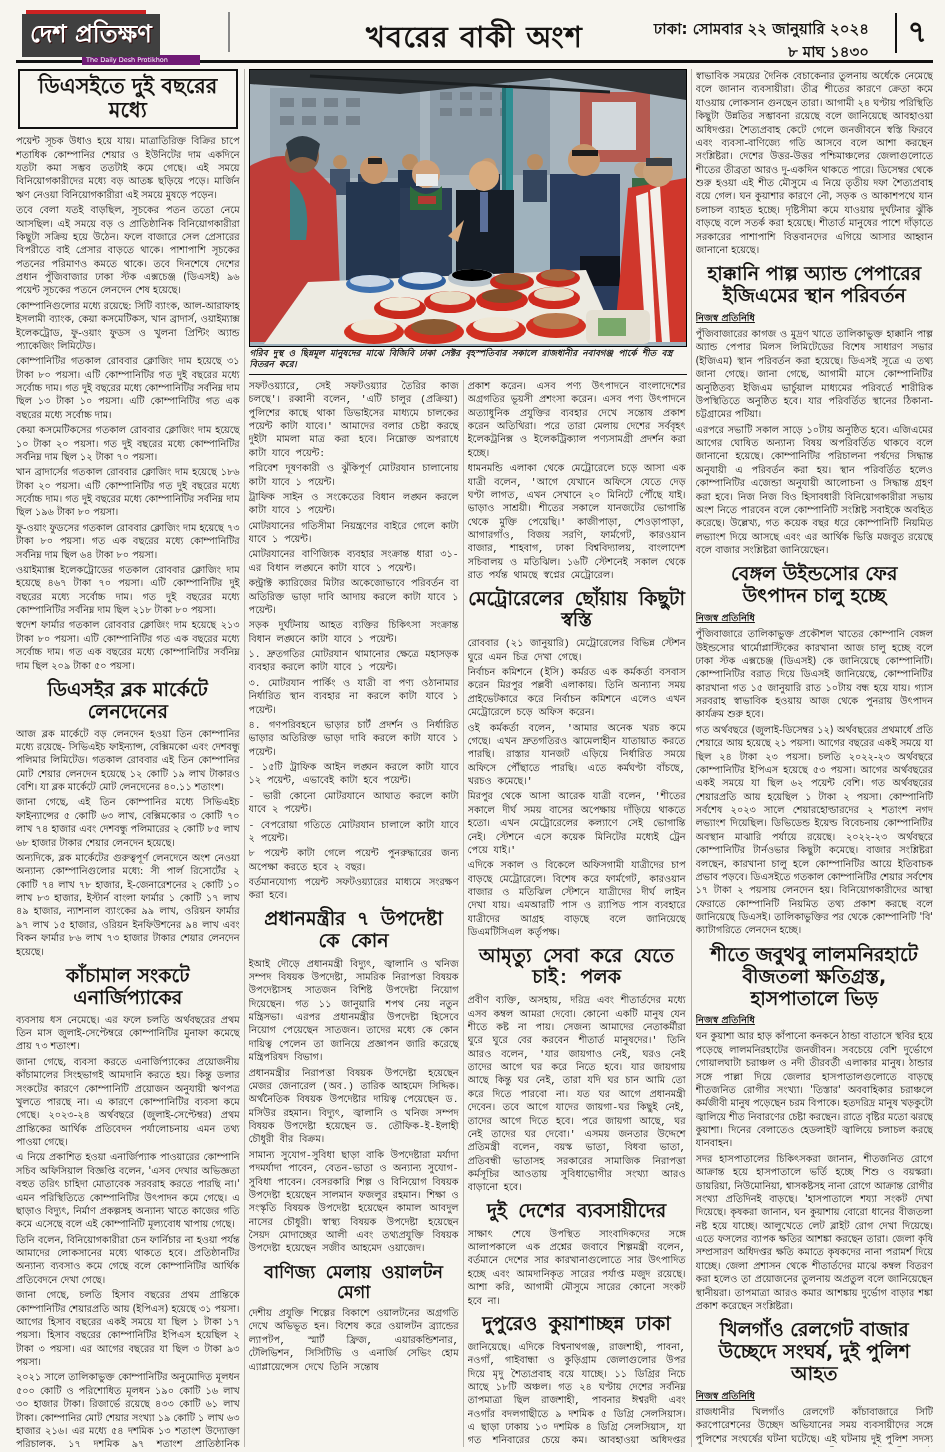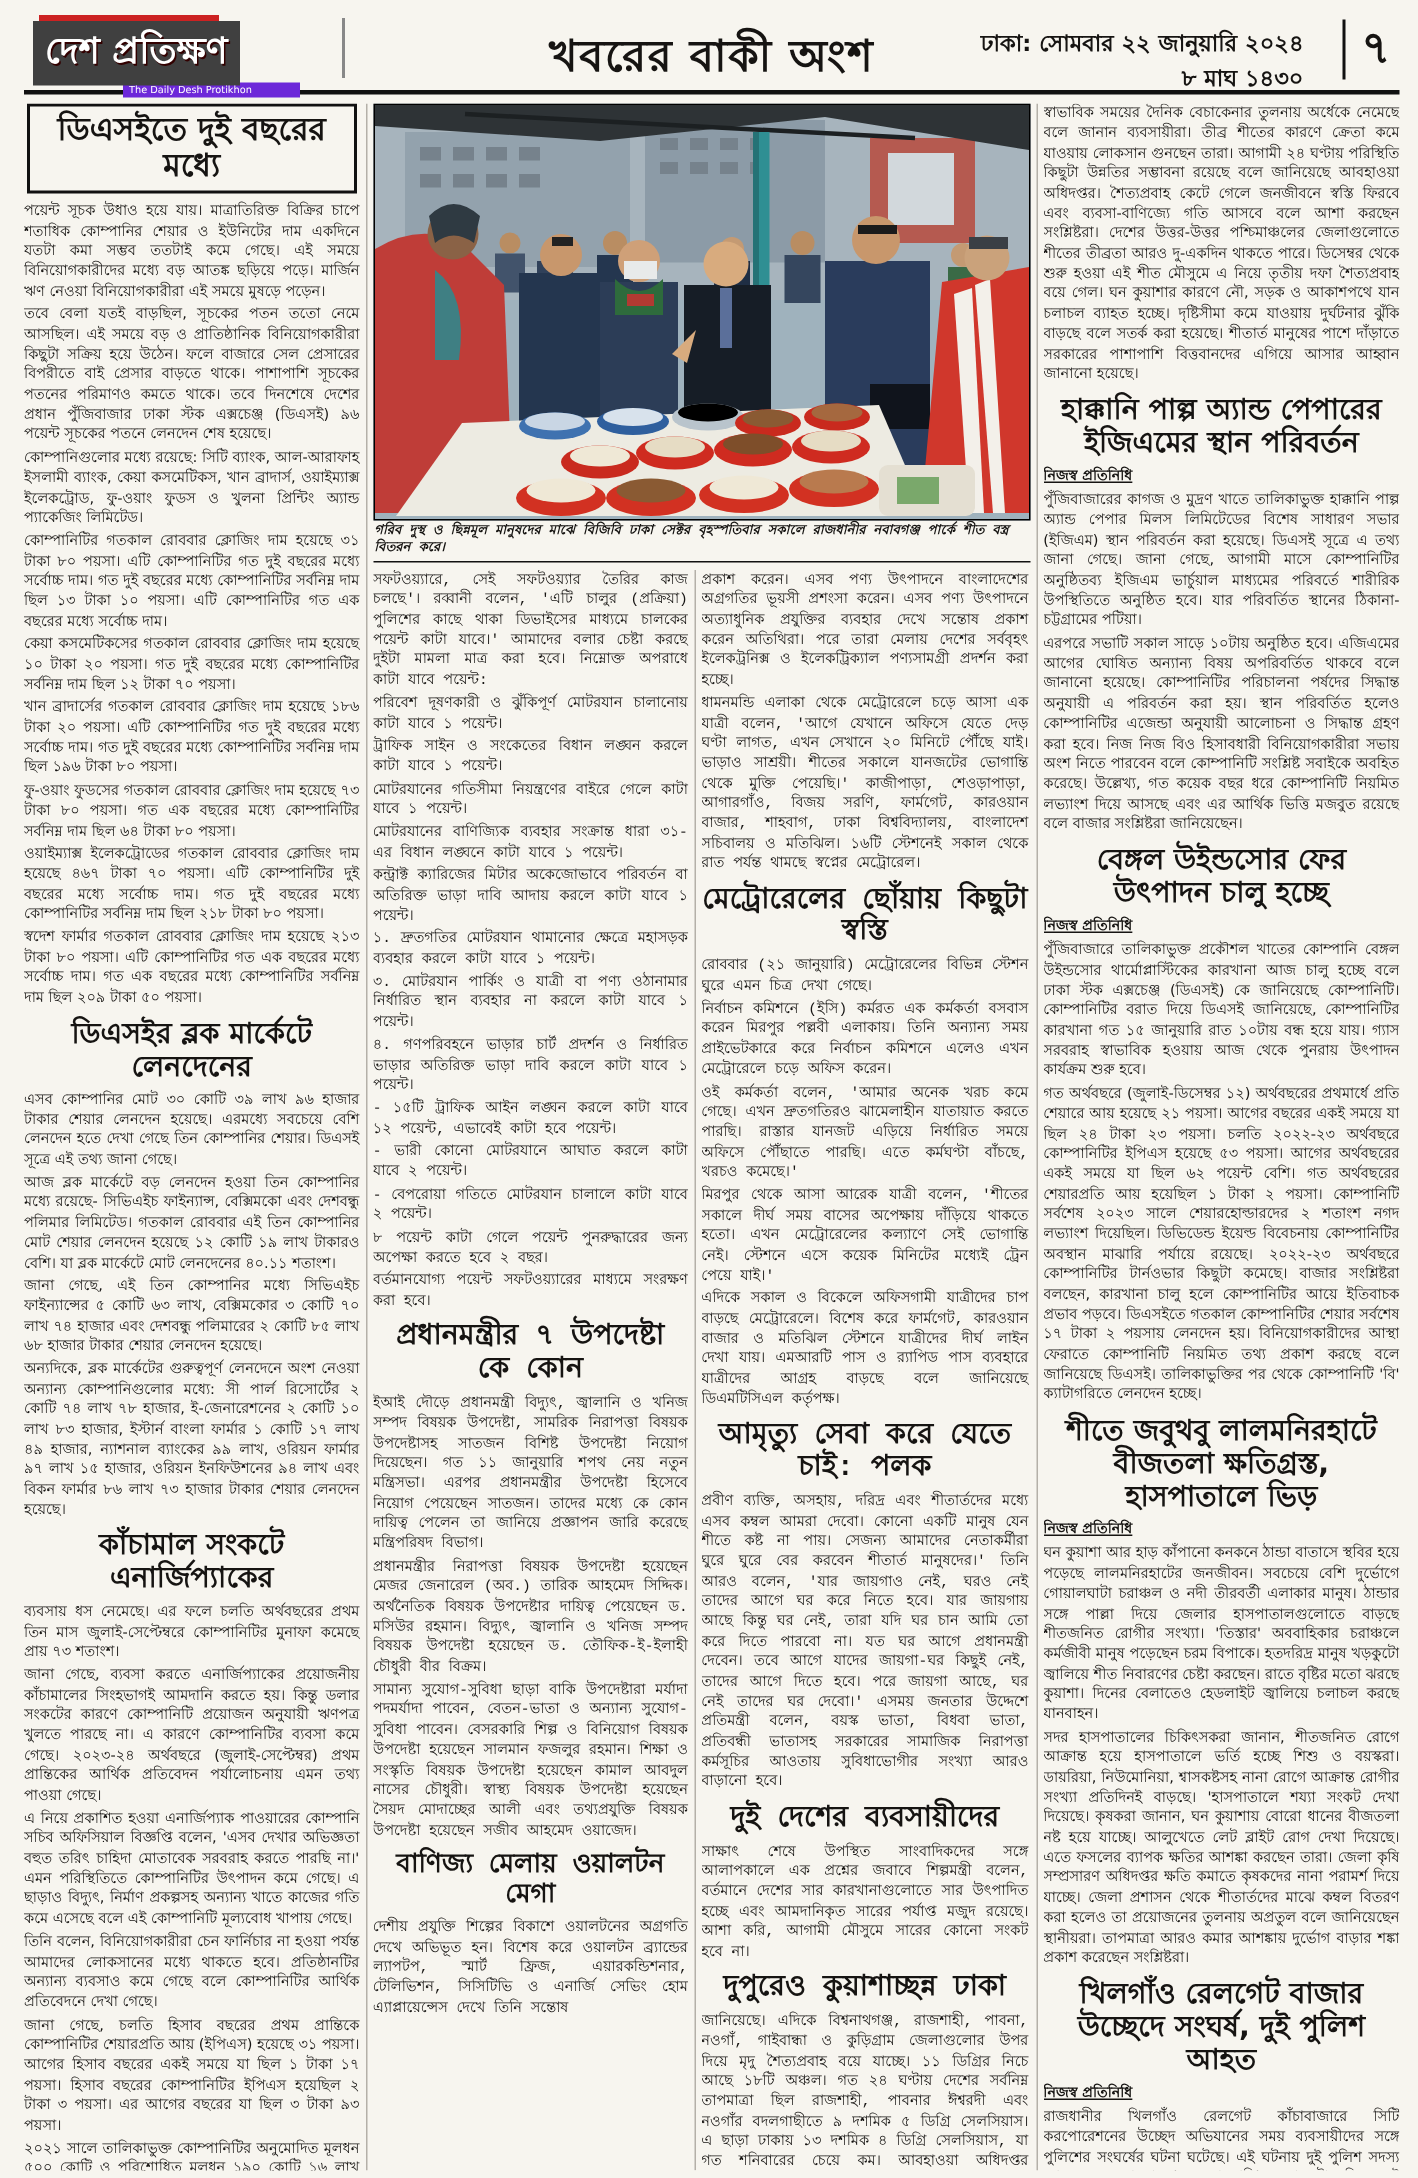--- a/index.html
+++ b/index.html
@@ -6,21 +6,21 @@
   body{width:945px;height:1452px;background:#f7f5ef;overflow:hidden;
        font-family:"DejaVu Sans","Liberation Sans",sans-serif;color:#161412;}
   .page{position:relative;width:945px;height:1452px;box-sizing:border-box;padding:6px 12px 4px 16px;}
 
   
   .masthead{position:relative;height:52px;}
   .logo{position:absolute;left:6px;top:4px;width:200px;}
   .logo-kicker{height:4px;width:120px;background:#c22; margin-left:4px;}
   .logo-main{display:inline-block;background:#404040;color:#fff;font-weight:bold;font-size:24px;
              padding:1px 8px 2px;letter-spacing:0;text-shadow:1px 1px 0 #320000;}
-  .logo-tag{background:#6d28d9;color:#fff;font-size:6.5px;padding:1px 4px;width:110px;margin-left:60px;margin-top:-2px;}
+  .logo-tag{background:#701a75;color:#fff;font-size:6.5px;padding:1px 4px;width:110px;margin-left:60px;margin-top:-2px;}
   .logo-bar{position:absolute;left:212px;top:6px;width:2px;height:40px;background:#888;}
   .section-title{position:absolute;left:0;right:0;top:8px;text-align:center;
                  font-size:29px;font-weight:bold;letter-spacing:1px;}
   .dateblock{position:absolute;right:64px;top:12px;text-align:right;font-size:15px;line-height:1.5;font-weight:bold;}
   .pageno-wrap{position:absolute;right:6px;top:4px;height:46px;display:flex;align-items:center;}
   .pageno-rule{width:2px;height:40px;background:#111;margin-right:10px;}
   .pageno{font-size:30px;font-weight:bold;}
   .head-rule{border-top:3px solid #111;margin:2px 0 6px;}
 
   
@@ -81,21 +81,20 @@
           <p>কোম্পানিগুলোর মধ্যে রয়েছে: সিটি ব্যাংক, আল-আরাফাহ ইসলামী ব্যাংক, কেয়া কসমেটিকস, খান ব্রাদার্স, ওয়াইম্যাক্স ইলেকট্রোড, ফু-ওয়াং ফুডস ও খুলনা প্রিন্টিং অ্যান্ড প্যাকেজিং লিমিটেড।</p>
           <p>কোম্পানিটির গতকাল রোববার ক্লোজিং দাম হয়েছে ৩১ টাকা ৮০ পয়সা। এটি কোম্পানিটির গত দুই বছরের মধ্যে সর্বোচ্চ দাম। গত দুই বছরের মধ্যে কোম্পানিটির সর্বনিম্ন দাম ছিল ১৩ টাকা ১০ পয়সা। এটি কোম্পানিটির গত এক বছরের মধ্যে সর্বোচ্চ দাম।</p>
           <p>কেয়া কসমেটিকসের গতকাল রোববার ক্লোজিং দাম হয়েছে ১০ টাকা ২০ পয়সা। গত দুই বছরের মধ্যে কোম্পানিটির সর্বনিম্ন দাম ছিল ১২ টাকা ৭০ পয়সা।</p>
           <p>খান ব্রাদার্সের গতকাল রোববার ক্লোজিং দাম হয়েছে ১৮৬ টাকা ২০ পয়সা। এটি কোম্পানিটির গত দুই বছরের মধ্যে সর্বোচ্চ দাম। গত দুই বছরের মধ্যে কোম্পানিটির সর্বনিম্ন দাম ছিল ১৯৬ টাকা ৮০ পয়সা।</p>
           <p>ফু-ওয়াং ফুডসের গতকাল রোববার ক্লোজিং দাম হয়েছে ৭৩ টাকা ৮০ পয়সা। গত এক বছরের মধ্যে কোম্পানিটির সর্বনিম্ন দাম ছিল ৬৪ টাকা ৮০ পয়সা।</p>
           <p>ওয়াইম্যাক্স ইলেকট্রোডের গতকাল রোববার ক্লোজিং দাম হয়েছে ৪৬৭ টাকা ৭০ পয়সা। এটি কোম্পানিটির দুই বছরের মধ্যে সর্বোচ্চ দাম। গত দুই বছরের মধ্যে কোম্পানিটির সর্বনিম্ন দাম ছিল ২১৮ টাকা ৮০ পয়সা।</p>
           <p>স্বদেশ ফার্মার গতকাল রোববার ক্লোজিং দাম হয়েছে ২১৩ টাকা ৮০ পয়সা। এটি কোম্পানিটির গত এক বছরের মধ্যে সর্বোচ্চ দাম। গত এক বছরের মধ্যে কোম্পানিটির সর্বনিম্ন দাম ছিল ২০৯ টাকা ৫০ পয়সা।</p>
         </div>
       <div class="subhead">ডিএসইর ব্লক মার্কেটে লেনদেনের</div>
       <div>
-          <p>এসব কোম্পানির মোট ৩০ কোটি ৩৯ লাখ ৯৬ হাজার টাকার শেয়ার লেনদেন হয়েছে। এরমধ্যে সবচেয়ে বেশি লেনদেন হতে দেখা গেছে তিন কোম্পানির শেয়ার। ডিএসই সূত্রে এই তথ্য জানা গেছে।</p>
           <p>আজ ব্লক মার্কেটে বড় লেনদেন হওয়া তিন কোম্পানির মধ্যে রয়েছে- সিভিএইচ ফাইন্যান্স, বেক্সিমকো এবং দেশবন্ধু পলিমার লিমিটেড। গতকাল রোববার এই তিন কোম্পানির মোট শেয়ার লেনদেন হয়েছে ১২ কোটি ১৯ লাখ টাকারও বেশি। যা ব্লক মার্কেটে মোট লেনদেনের ৪০.১১ শতাংশ।</p>
           <p>জানা গেছে, এই তিন কোম্পানির মধ্যে সিভিএইচ ফাইন্যান্সের ৫ কোটি ৬৩ লাখ, বেক্সিমকোর ৩ কোটি ৭০ লাখ ৭৪ হাজার এবং দেশবন্ধু পলিমারের ২ কোটি ৮৫ লাখ ৬৮ হাজার টাকার শেয়ার লেনদেন হয়েছে।</p>
           <p>অন্যদিকে, ব্লক মার্কেটের গুরুত্বপূর্ণ লেনদেনে অংশ নেওয়া অন্যান্য কোম্পানিগুলোর মধ্যে: সী পার্ল রিসোর্টের ২ কোটি ৭৪ লাখ ৭৮ হাজার, ই-জেনারেশনের ২ কোটি ১০ লাখ ৮৩ হাজার, ইস্টার্ন বাংলা ফার্মার ১ কোটি ১৭ লাখ ৪৯ হাজার, ন্যাশনাল ব্যাংকের ৯৯ লাখ, ওরিয়ন ফার্মার ৯৭ লাখ ১৫ হাজার, ওরিয়ন ইনফিউশনের ৯৪ লাখ এবং বিকন ফার্মার ৮৬ লাখ ৭৩ হাজার টাকার শেয়ার লেনদেন হয়েছে।</p>
         </div>
       <div class="subhead">কাঁচামাল সংকটে এনার্জিপ্যাকের</div>
       <div>
           <p>ব্যবসায় ধস নেমেছে। এর ফলে চলতি অর্থবছরের প্রথম তিন মাস জুলাই-সেপ্টেম্বরে কোম্পানিটির মুনাফা কমেছে প্রায় ৭৩ শতাংশ।</p>
           <p>জানা গেছে, ব্যবসা করতে এনার্জিপ্যাকের প্রয়োজনীয় কাঁচামালের সিংহভাগই আমদানি করতে হয়। কিন্তু ডলার সংকটের কারণে কোম্পানিটি প্রয়োজন অনুযায়ী ঋণপত্র খুলতে পারছে না। এ কারণে কোম্পানিটির ব্যবসা কমে গেছে। ২০২৩-২৪ অর্থবছরে (জুলাই-সেপ্টেম্বর) প্রথম প্রান্তিকের আর্থিক প্রতিবেদন পর্যালোচনায় এমন তথ্য পাওয়া গেছে।</p>
           <p>এ নিয়ে প্রকাশিত হওয়া এনার্জিপ্যাক পাওয়ারের কোম্পানি সচিব অফিসিয়াল বিজ্ঞপ্তি বলেন, 'এসব দেখার অভিজ্ঞতা বহুত তরিৎ চাহিদা মোতাবেক সরবরাহ করতে পারছি না।' এমন পরিস্থিতিতে কোম্পানিটির উৎপাদন কমে গেছে। এ ছাড়াও বিদ্যুৎ, নির্মাণ প্রকল্পসহ অন্যান্য খাতে কাজের গতি কমে এসেছে বলে এই কোম্পানিটি মূল্যবোধ খাপায় গেছে।</p>
           <p>তিনি বলেন, বিনিয়োগকারীরা চেন ফার্নিচার না হওয়া পর্যন্ত আমাদের লোকসানের মধ্যে থাকতে হবে। প্রতিষ্ঠানটির অন্যান্য ব্যবসাও কমে গেছে বলে কোম্পানিটির আর্থিক প্রতিবেদনে দেখা গেছে।</p>
@@ -228,20 +227,21 @@
       <div class="midcols">
 
         <div class="col c2">
           <div>
               <p>সফটওয়্যারে, সেই সফটওয়্যার তৈরির কাজ চলছে'। রব্বানী বলেন, 'এটি চালুর (প্রক্রিয়া) পুলিশের কাছে থাকা ডিভাইসের মাধ্যমে চালকের পয়েন্ট কাটা যাবে।' আমাদের বলার চেষ্টা করছে দুইটা মামলা মাত্র করা হবে। নিম্নোক্ত অপরাধে কাটা যাবে পয়েন্ট:</p>
               <p>পরিবেশ দূষণকারী ও ঝুঁকিপূর্ণ মোটরযান চালানোয় কাটা যাবে ১ পয়েন্ট।</p>
               <p>ট্রাফিক সাইন ও সংকেতের বিধান লঙ্ঘন করলে কাটা যাবে ১ পয়েন্ট।</p>
               <p>মোটরযানের গতিসীমা নিয়ন্ত্রণের বাইরে গেলে কাটা যাবে ১ পয়েন্ট।</p>
               <p>মোটরযানের বাণিজ্যিক ব্যবহার সংক্রান্ত ধারা ৩১-এর বিধান লঙ্ঘনে কাটা যাবে ১ পয়েন্ট।</p>
               <p>কন্ট্রাক্ট ক্যারিজের মিটার অকেজোভাবে পরিবর্তন বা অতিরিক্ত ভাড়া দাবি আদায় করলে কাটা যাবে ১ পয়েন্ট।</p>
+              <p>সড়ক দুর্ঘটনায় আহত ব্যক্তির চিকিৎসা সংক্রান্ত বিধান লঙ্ঘনে কাটা যাবে ১ পয়েন্ট।</p>
               <p>১. দ্রুতগতির মোটরযান থামানোর ক্ষেত্রে মহাসড়ক ব্যবহার করলে কাটা যাবে ১ পয়েন্ট।</p>
               <p>৩. মোটরযান পার্কিং ও যাত্রী বা পণ্য ওঠানামার নির্ধারিত স্থান ব্যবহার না করলে কাটা যাবে ১ পয়েন্ট।</p>
               <p>৪. গণপরিবহনে ভাড়ার চার্ট প্রদর্শন ও নির্ধারিত ভাড়ার অতিরিক্ত ভাড়া দাবি করলে কাটা যাবে ১ পয়েন্ট।</p>
               <p>- ১৫টি ট্রাফিক আইন লঙ্ঘন করলে কাটা যাবে ১২ পয়েন্ট, এভাবেই কাটা হবে পয়েন্ট।</p>
               <p>- ভারী কোনো মোটরযানে আঘাত করলে কাটা যাবে ২ পয়েন্ট।</p>
               <p>- বেপরোয়া গতিতে মোটরযান চালালে কাটা যাবে ২ পয়েন্ট।</p>
               <p>৮ পয়েন্ট কাটা গেলে পয়েন্ট পুনরুদ্ধারের জন্য অপেক্ষা করতে হবে ২ বছর।</p>
               <p>বর্তমানযোগ্য পয়েন্ট সফটওয়্যারের মাধ্যমে সংরক্ষণ করা হবে।</p>
             </div>
           <div class="subhead">প্রধানমন্ত্রীর ৭ উপদেষ্টা কে কোন</div>

